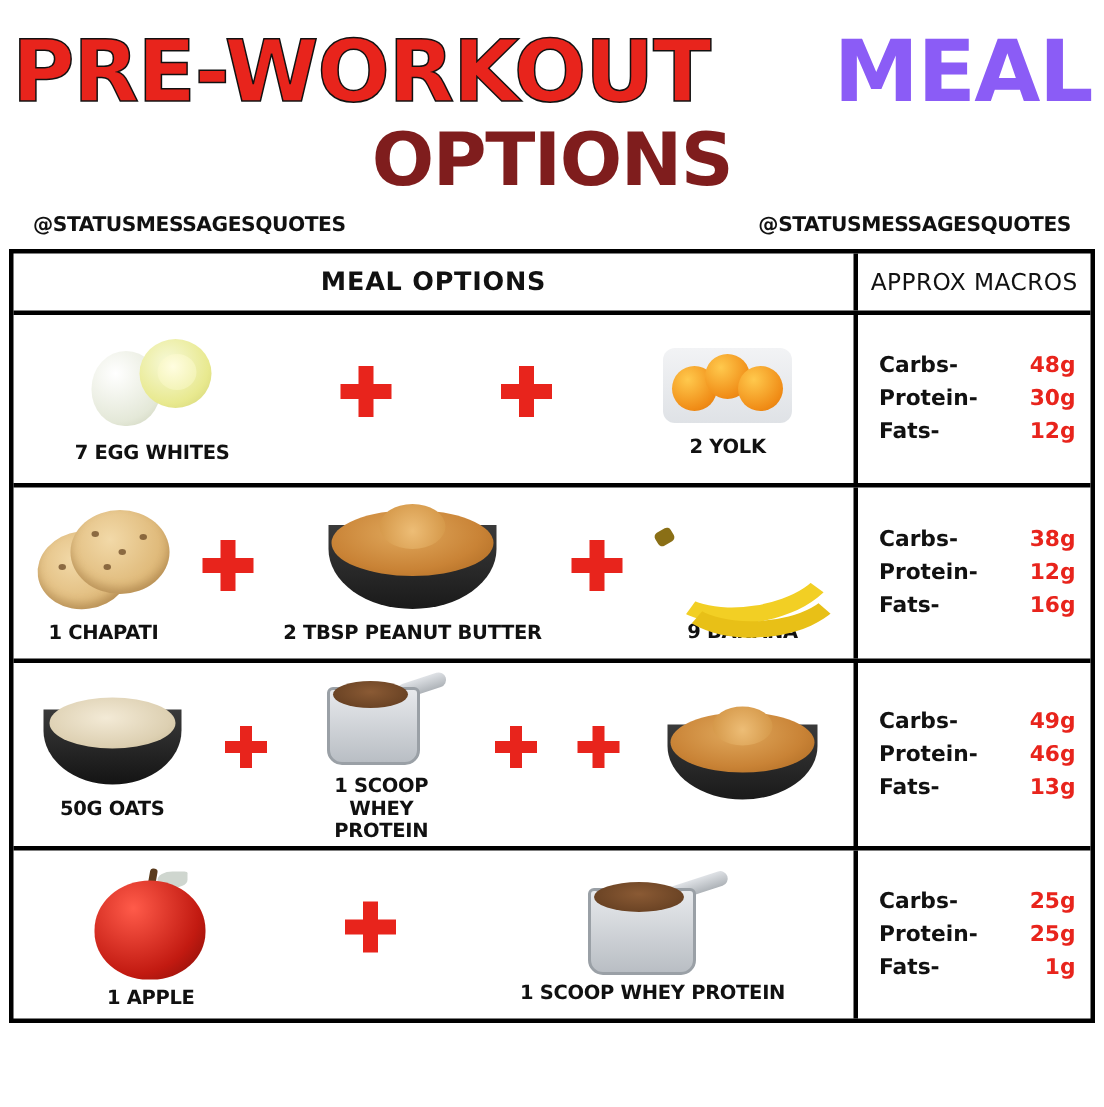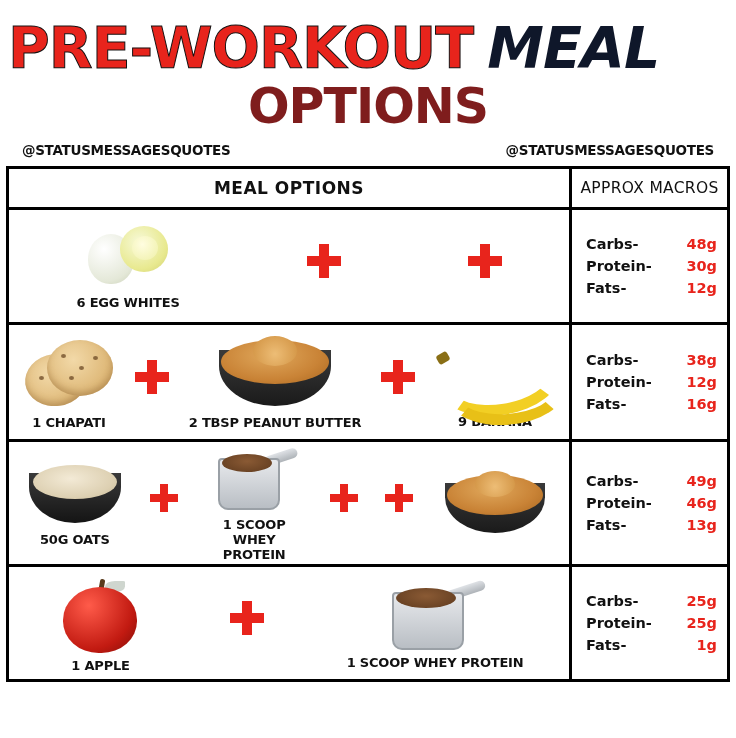--- a/index.html
+++ b/index.html
@@ -28,31 +28,30 @@
     text-align: center;
   }
   .title-line1 {
     font-family: "DejaVu Sans", sans-serif;
     font-weight: bold;
     font-size: 57px;
     line-height: 60px;
     letter-spacing: -1px;
     white-space: nowrap;
     display: flex;
-    justify-content: flex-start;
+    justify-content: space-between;
     align-items: baseline;
     gap: 14px;
   }
   .title-red {
     color: #e8241c;
     -webkit-text-stroke: 1px #111;
   }
   .title-black {
-    color: #0f172a;
-    font-style: italic;
+    color: #8b5cf6;
   }
   .title-line2 {
     font-family: "DejaVu Sans", sans-serif;
     font-weight: bold;
     font-size: 49px;
     line-height: 58px;
     color: #7f1d1d;
     letter-spacing: -1px;
   }
   .handles {
@@ -374,28 +373,37 @@
 
     <div class="row row1">
       <div class="row-items">
 
         <div class="item">
           <div class="art egg-whites">
             <div class="e1"></div>
               <div class="e2"></div>
               <div class="e2i"></div>
           </div>
-          <div class="item-label">6 EGG WHITES</div>
+          <div class="item-label">7 EGG WHITES</div>
         </div>
 
         <div class="plus"></div>
 
 
         <div class="plus"></div>
 
+        <div class="item">
+          <div class="art yolks">
+            <div class="tray"></div>
+            <div class="o o1"></div>
+              <div class="o o2"></div>
+              <div class="o o3"></div>
+          </div>
+          <div class="item-label">2 YOLK</div>
+        </div>
 
       </div>
       <div class="row-macros">
         <div class="macro-line">
           <span>Carbs-</span>
           <span class="macro-val">48g</span>
         </div>
         <div class="macro-line">
           <span>Protein-</span>
           <span class="macro-val">30g</span>

